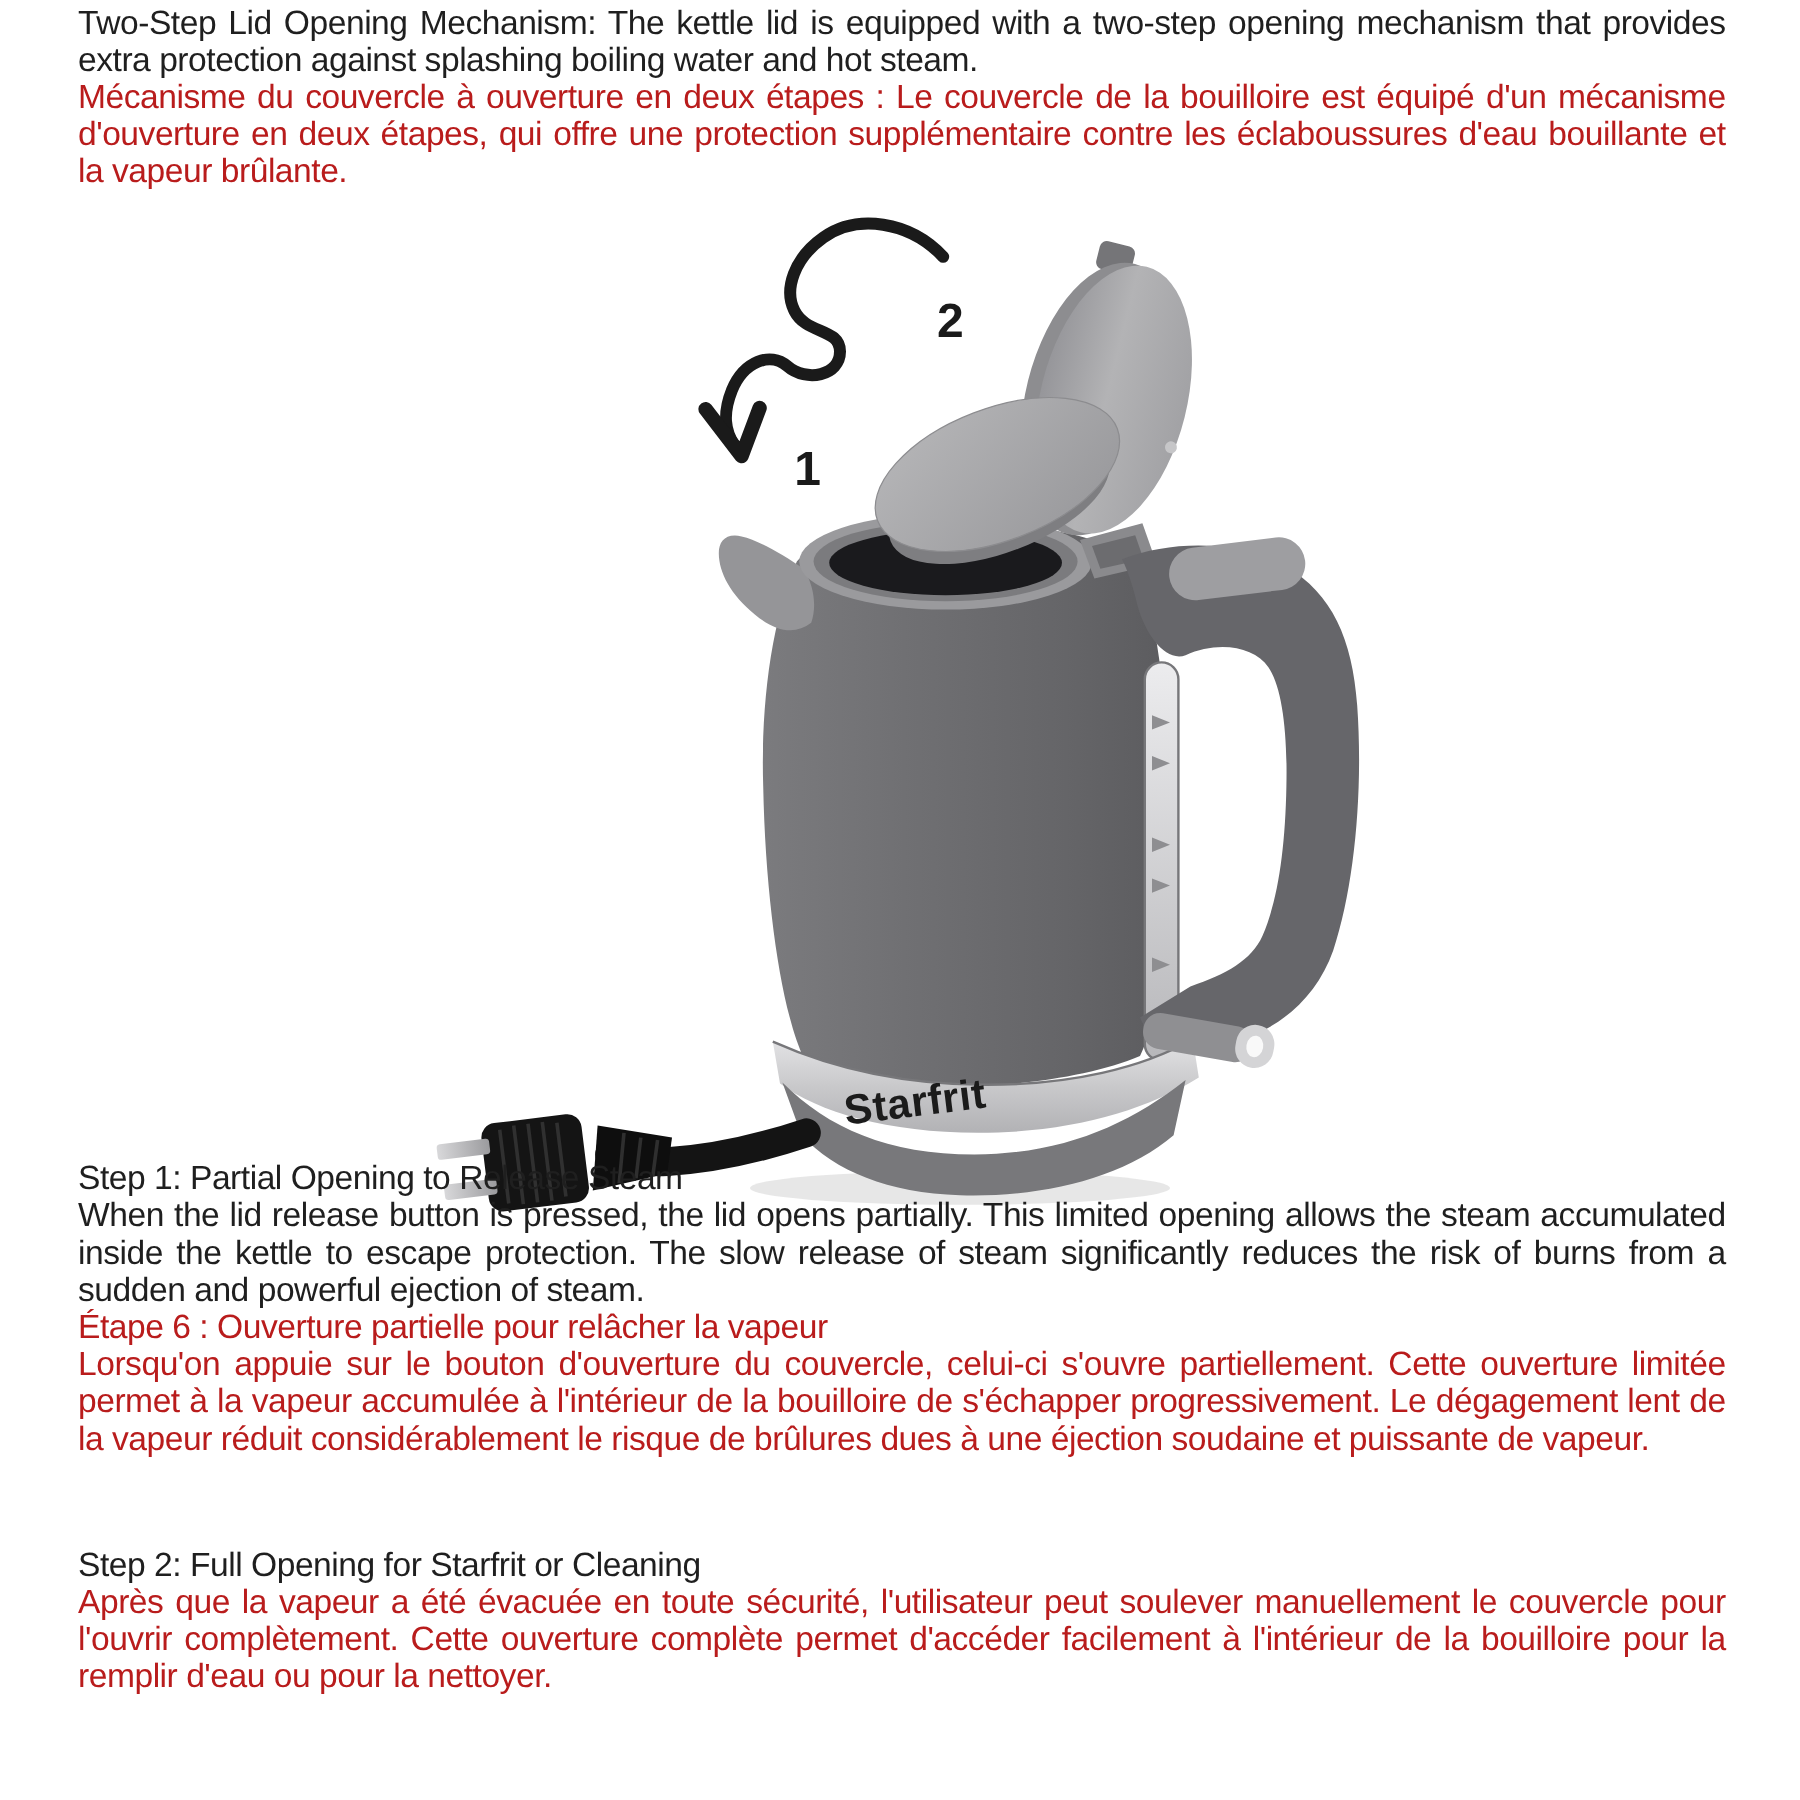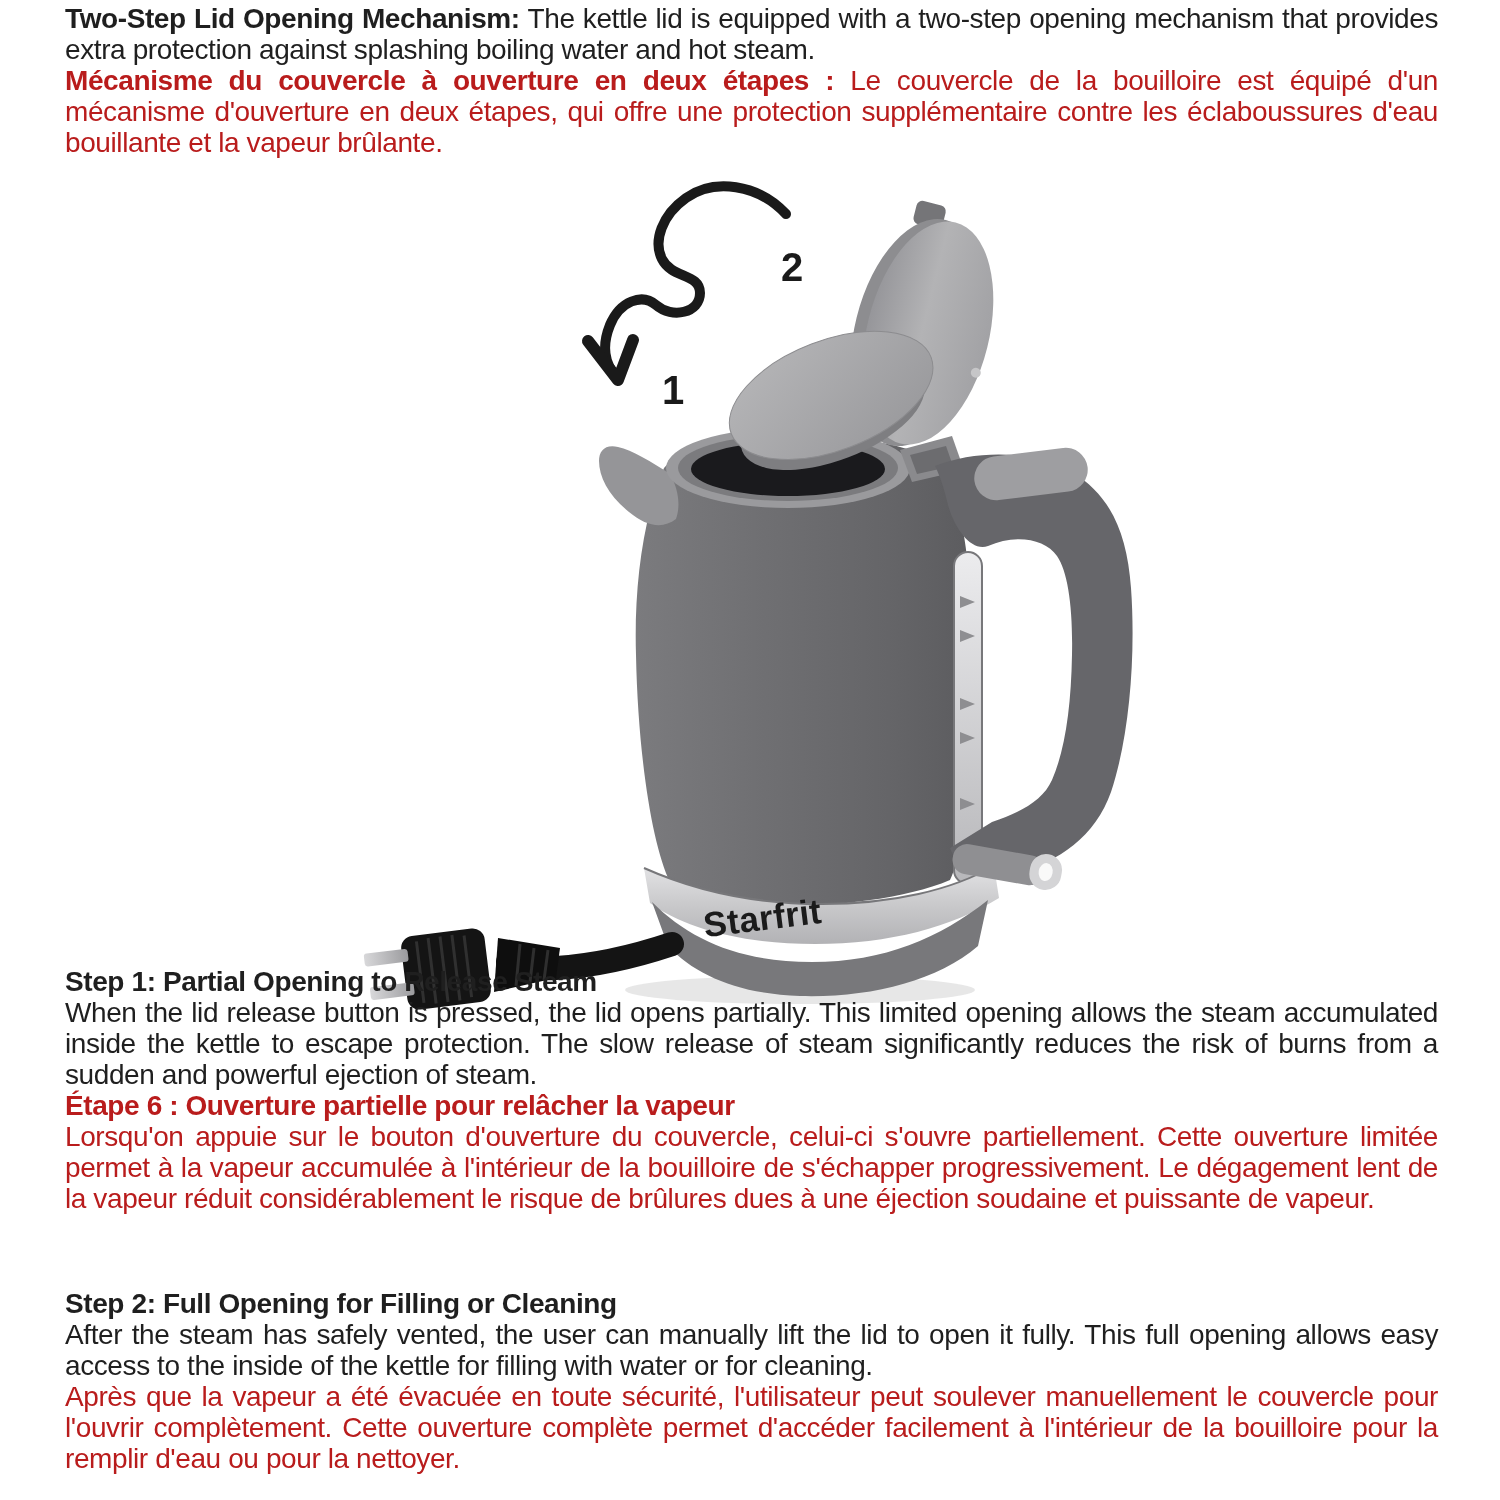--- a/index.html
+++ b/index.html
@@ -6,21 +6,21 @@
   body{
     width:1500px;height:1500px;position:relative;background:#ffffff;
     font-family:"Liberation Sans", sans-serif;color:#1f1f1f;overflow:hidden;
   }
   .tb{
     position:absolute;left:65px;width:1373px;
     font-size:28px;line-height:31px;letter-spacing:-0.4px;
     text-align:justify;
   }
   .tb p{margin:0;}
-  .b{font-weight:bold;}
+  .b{font-weight:normal;}
   .red{color:#b91c1c;}
   #figure-wrap{position:absolute;top:168px;left:0;width:1500px;height:852px;}
   svg text{font-family:"Liberation Sans", sans-serif;}
   .callout{font-weight:bold;font-size:40px;fill:#1a1a1a;}
   .brand{font-weight:bold;font-size:35px;fill:#1b1b1b;letter-spacing:.5px;}
 </style>
 </head>
 <body>
 
 <section class="tb" style="top:3px;">
@@ -139,16 +139,15 @@
 </div>
 
 <section class="tb" style="top:966px;">
   <p class="b">Step 1: Partial Opening to Release Steam</p>
   <p>When the lid release button is pressed, the lid opens partially. This limited opening allows the steam accumulated inside the kettle to escape protection. The slow release of steam significantly reduces the risk of burns from a sudden and powerful ejection of steam.</p>
   <p class="b red">Étape 6 : Ouverture partielle pour relâcher la vapeur</p>
   <p class="red">Lorsqu'on appuie sur le bouton d'ouverture du couvercle, celui-ci s'ouvre partiellement. Cette ouverture limitée permet à la vapeur accumulée à l'intérieur de la bouilloire de s'échapper progressivement. Le dégagement lent de la vapeur réduit considérablement le risque de brûlures dues à une éjection soudaine et puissante de vapeur.</p>
 </section>
 
 <section class="tb" style="top:1288px;">
-  <p class="b">Step 2: Full Opening for Filling or Cleaning</p>
-  <p>After the steam has safely vented, the user can manually lift the lid to open it fully. This full opening allows easy access to the inside of the kettle for filling with water or for cleaning.</p>
+  <p class="b">Step 2: Full Opening for Starfrit or Cleaning</p>
   <p class="red">Après que la vapeur a été évacuée en toute sécurité, l'utilisateur peut soulever manuellement le couvercle pour l'ouvrir complètement. Cette ouverture complète permet d'accéder facilement à l'intérieur de la bouilloire pour la remplir d'eau ou pour la nettoyer.</p>
 </section>
 
 </body></html>

